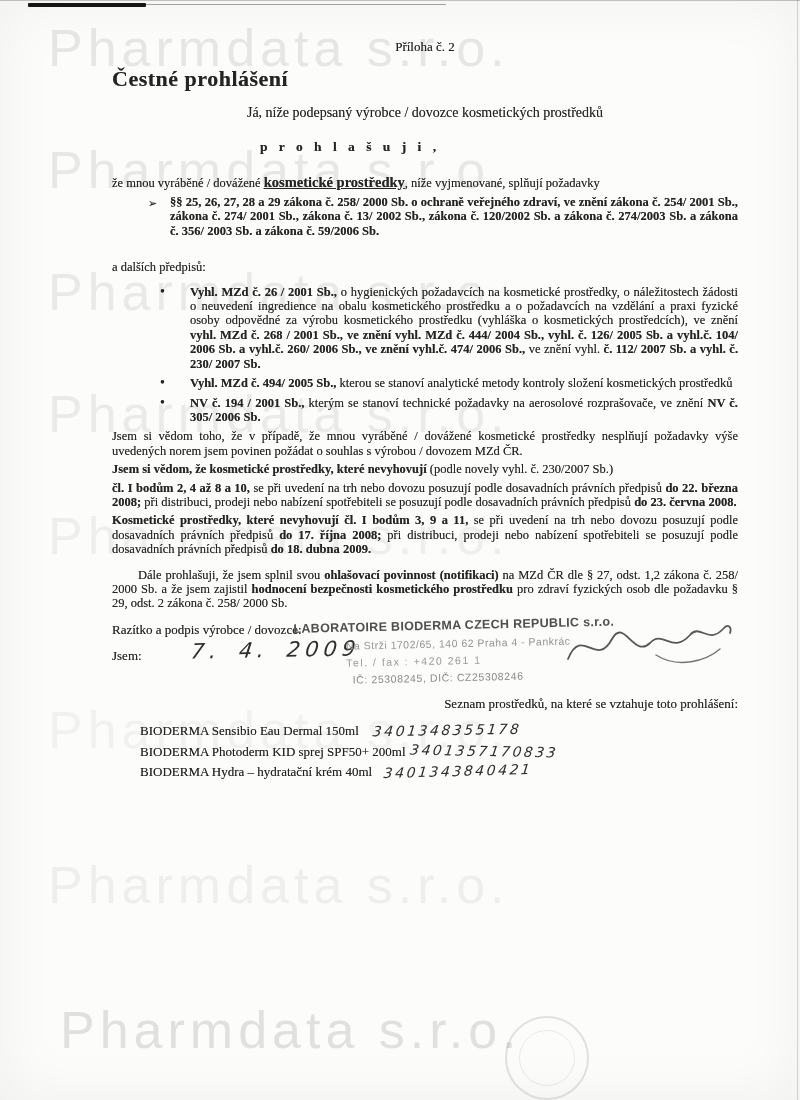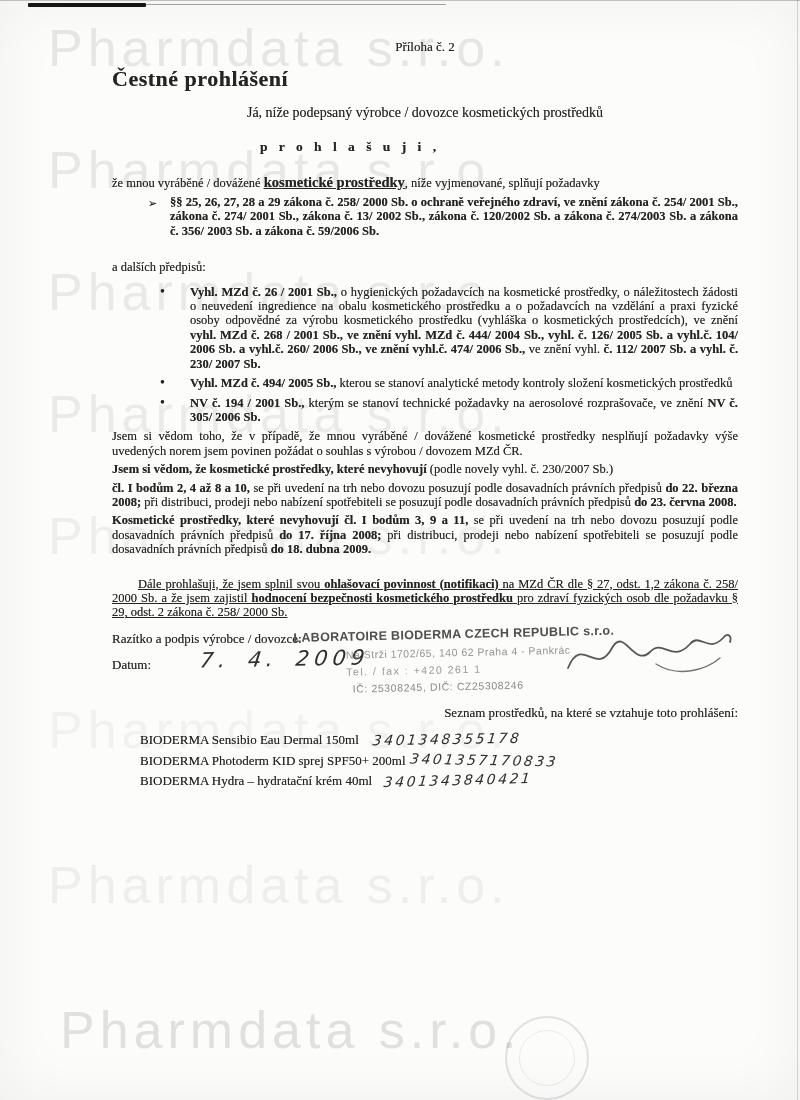--- a/index.html
+++ b/index.html
@@ -39,21 +39,21 @@
     position:relative; padding:40px 62px 0 112px;
     font-size:12.5px; line-height:14.4px;
     text-shadow:0 0 .4px rgba(0,0,0,.45);
   }
   .attachment{font-size:13px;text-align:center;}
   .title{ text-align:left; font-size:22px; font-weight:bold; letter-spacing:.5px; margin-top:18px; }
   .intro{ text-align:center; margin-top:19px; font-size:14px; }
   .declare{ text-align:center; margin-top:20px; margin-right:150px; font-weight:bold; font-size:13.5px; letter-spacing:4px; }
   .para{ margin-top:4px; text-align:justify; }
   .para.first{ margin-top:20px; }
-  .para.indent{ text-indent:26px; margin-top:20px;text-decoration:underline; }
+  .para.indent{ text-indent:26px; margin-top:11px; }
   .seg-b{ font-weight:bold; }
   .seg-u{ text-decoration:underline; }
   .seg-big{ font-size:14.5px; }
   .law-bullet{ display:flex; margin-top:5px; margin-left:36px; }
   .law-bullet .marker{ width:22px; flex:none; font-size:11px; padding-top:1px; }
   .law-bullet .law-text{ font-weight:bold; text-align:justify; }
   .regs-label{ margin-top:22px; }
   .bullets{ list-style:none; margin-top:10px; }
   .bullets li{ display:flex; margin-left:48px; margin-bottom:5px; }
   .bullets .dot{ width:30px; flex:none; font-size:14px; }
@@ -146,21 +146,21 @@
 
     <p class="para"><span>Jsem si vědom toho, že v případě, že mnou vyráběné / dovážené kosmetické prostředky nesplňují požadavky výše uvedených norem jsem povinen požádat o souhlas s výrobou / dovozem MZd ČR.</span></p>
     <p class="para"><span class="seg-b">Jsem si vědom, že  kosmetické prostředky, které nevyhovují</span><span> (podle novely vyhl. č. 230/2007 Sb.)</span></p>
     <p class="para"><span class="seg-b">čl. I bodům 2, 4 až 8 a 10,</span><span> se při uvedení na trh nebo dovozu posuzují podle dosavadních právních předpisů </span><span class="seg-b">do 22. března 2008;</span><span> při distribuci, prodeji nebo nabízení spotřebiteli se posuzují podle dosavadních právních předpisů </span><span class="seg-b">do 23. června 2008.</span></p>
     <p class="para"><span class="seg-b">Kosmetické prostředky, které nevyhovují čl. I bodům 3, 9 a 11,</span><span> se při uvedení na trh nebo dovozu posuzují podle dosavadních právních předpisů </span><span class="seg-b">do 17. října 2008;</span><span> při distribuci, prodeji nebo nabízení spotřebiteli se posuzují podle dosavadních právních předpisů </span><span class="seg-b">do 18. dubna 2009.</span></p>
     <p class="para indent"><span>Dále prohlašuji, že jsem splnil svou </span><span class="seg-b">ohlašovací povinnost  (notifikaci)</span><span> na MZd ČR dle § 27, odst. 1,2 zákona č. 258/ 2000 Sb. a že jsem zajistil </span><span class="seg-b">hodnocení bezpečnosti kosmetického prostředku</span><span> pro zdraví fyzických osob dle požadavku § 29, odst. 2 zákona č. 258/ 2000 Sb.</span></p>
 
     <div class="sig-area">
       <div class="sig-label">Razítko a podpis výrobce / dovozce:</div>
       <div class="sig-label date-row">
-        <span>Datum:</span>
+        <span>Jsem:</span>
         <span class="handwriting date-value">7. 4. 2009</span>
       </div>
 
       <div class="stamp">
         <div class="stamp-company">LABORATOIRE BIODERMA CZECH REPUBLIC s.r.o.</div>
         <div class="stamp-address">Na Strži 1702/65, 140 62 Praha 4 - Pankrác</div>
         <div class="stamp-tel">Tel. / fax : +420 261 1</div>
         <div class="stamp-ids">IČ: 25308245, DIČ: CZ25308246</div>
       </div>
 

